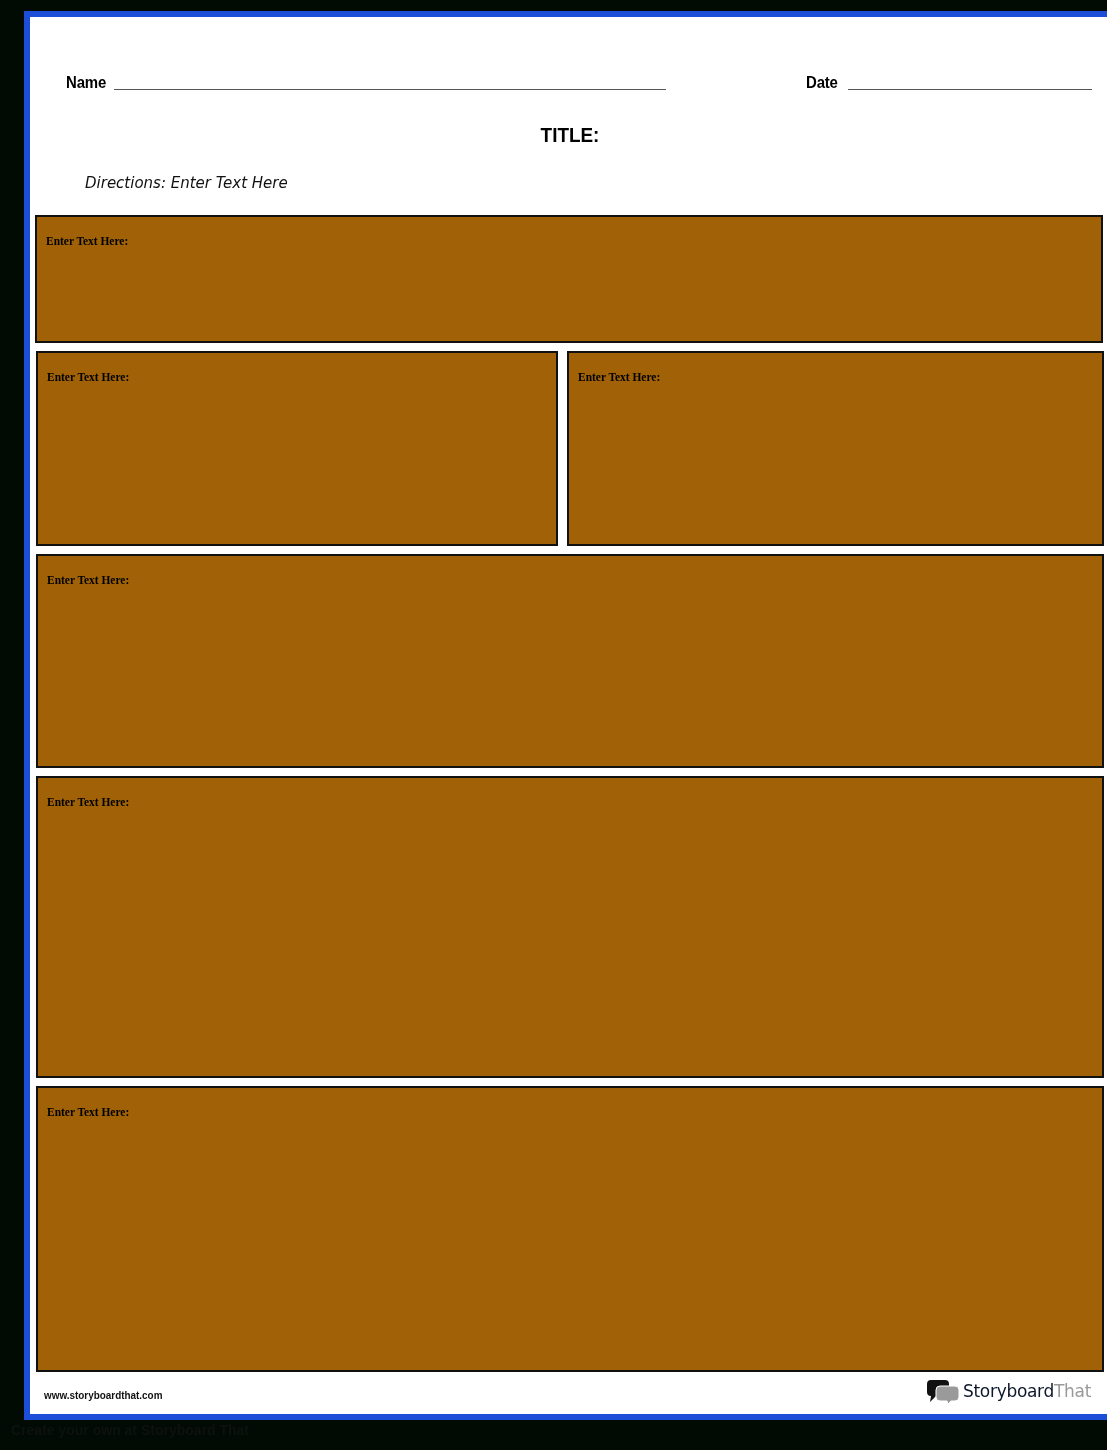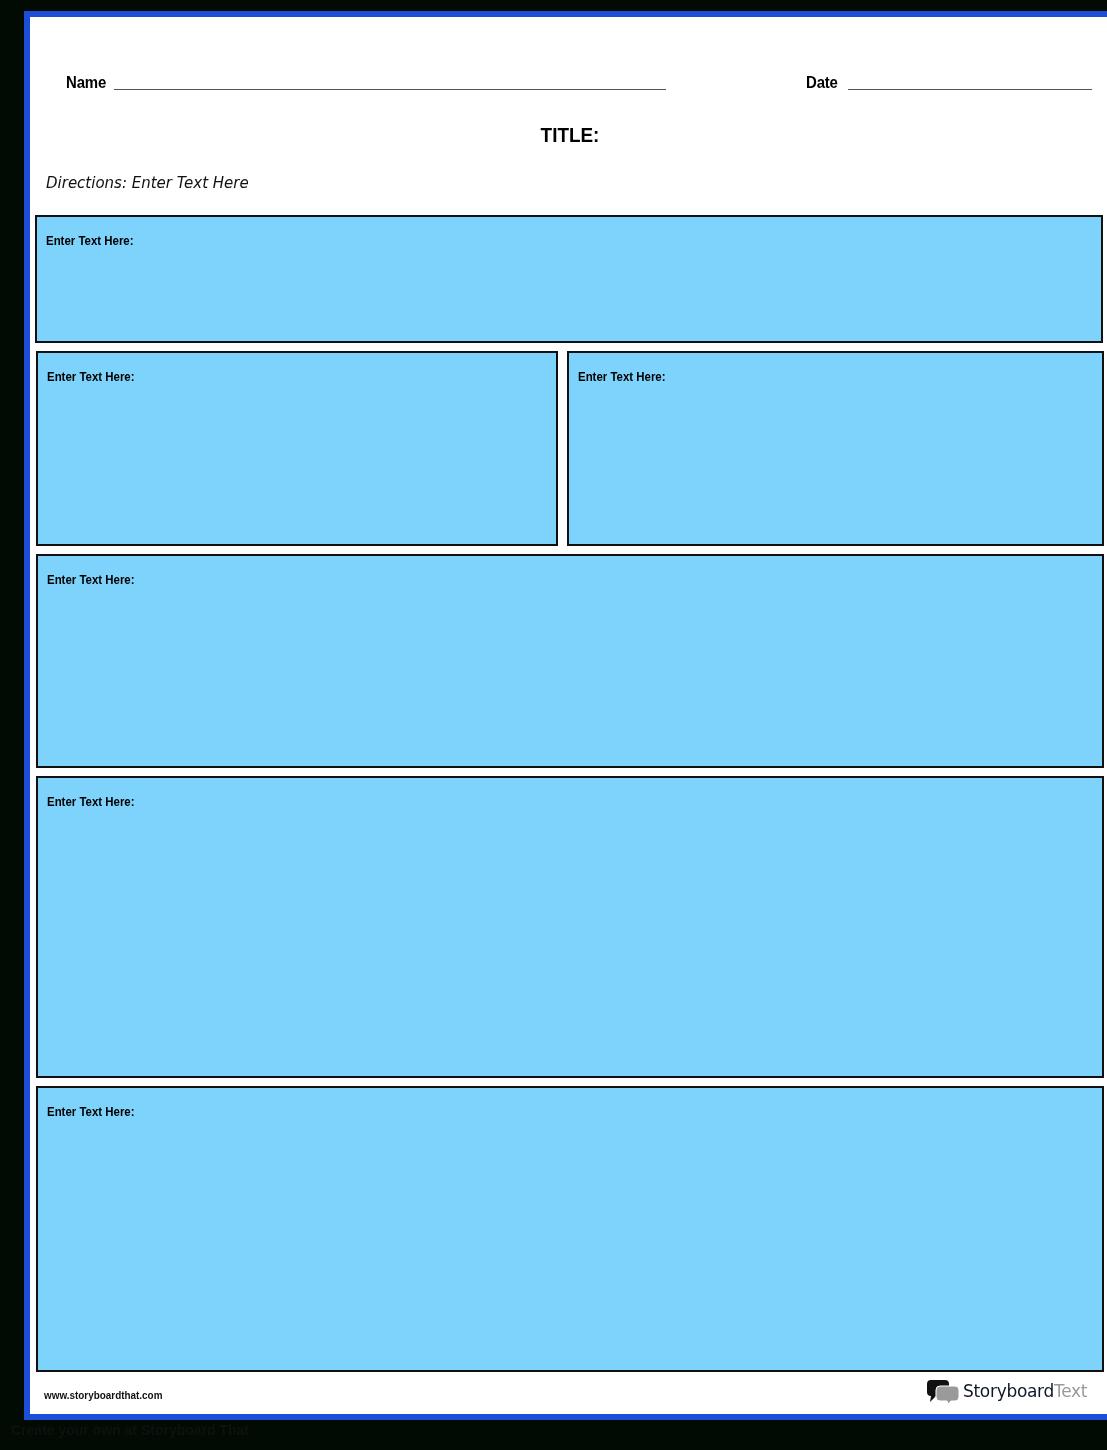--- a/index.html
+++ b/index.html
@@ -44,26 +44,28 @@
       font-size: 21px;
       transform: scaleX(0.9);
       transform-origin: center center;
       text-align: center;
     }
     .directions {
       font-family: "DejaVu Sans", sans-serif;
       font-style: italic;
       font-size: 15px;
       color: #111;
+      margin-left: 39px;
     }
     .box {
       position: absolute;
       border: 2px solid #111;
       box-sizing: border-box;
-      background: #7dd3fc;
+      background: #a16207;
+      font-family: Liberation Serif, serif;
     }
     .box-label {
       position: absolute;
       left: 9px;
       top: 16px;
       font-size: 13px;
       font-weight: bold;
       color: #000;
       white-space: nowrap;
       transform: scaleX(0.88);
@@ -133,18 +135,18 @@
   </div>
 
   <div class="abs url" style="left:14px; top:1372px;">www.storyboardthat.com</div>
 
   <div class="abs logo" style="left:896px; top:1361px;">
     <svg width="34" height="26" viewBox="0 0 34 26">
       <path d="M4 2 h15 a4 4 0 0 1 4 4 v8 a4 4 0 0 1 -4 4 h-9 l-6 6 l1 -6 a4 4 0 0 1 -4 -4 v-8 a4 4 0 0 1 4 -4 z" fill="#111"></path>
       <path d="M14 8 h15 a4 4 0 0 1 4 4 v7 a4 4 0 0 1 -4 4 h-4 l-3 3 l-1 -3 h-7 a4 4 0 0 1 -4 -4 v-7 a4 4 0 0 1 4 -4 z" fill="#9a9a9a" stroke="#fff" stroke-width="1"></path>
     </svg>
     <span class="logo-text" style="margin-left:3px;">
-      <span class="brand-a">Storyboard</span><span class="brand-b">Text</span>
+      <span class="brand-a">Storyboard</span><span class="brand-b">That</span>
     </span>
   </div>
 </div>
 
 <div class="abs below-text" style="left:11px; top:1422px;">Create your own at Storyboard That</div>
 
 </body></html>

